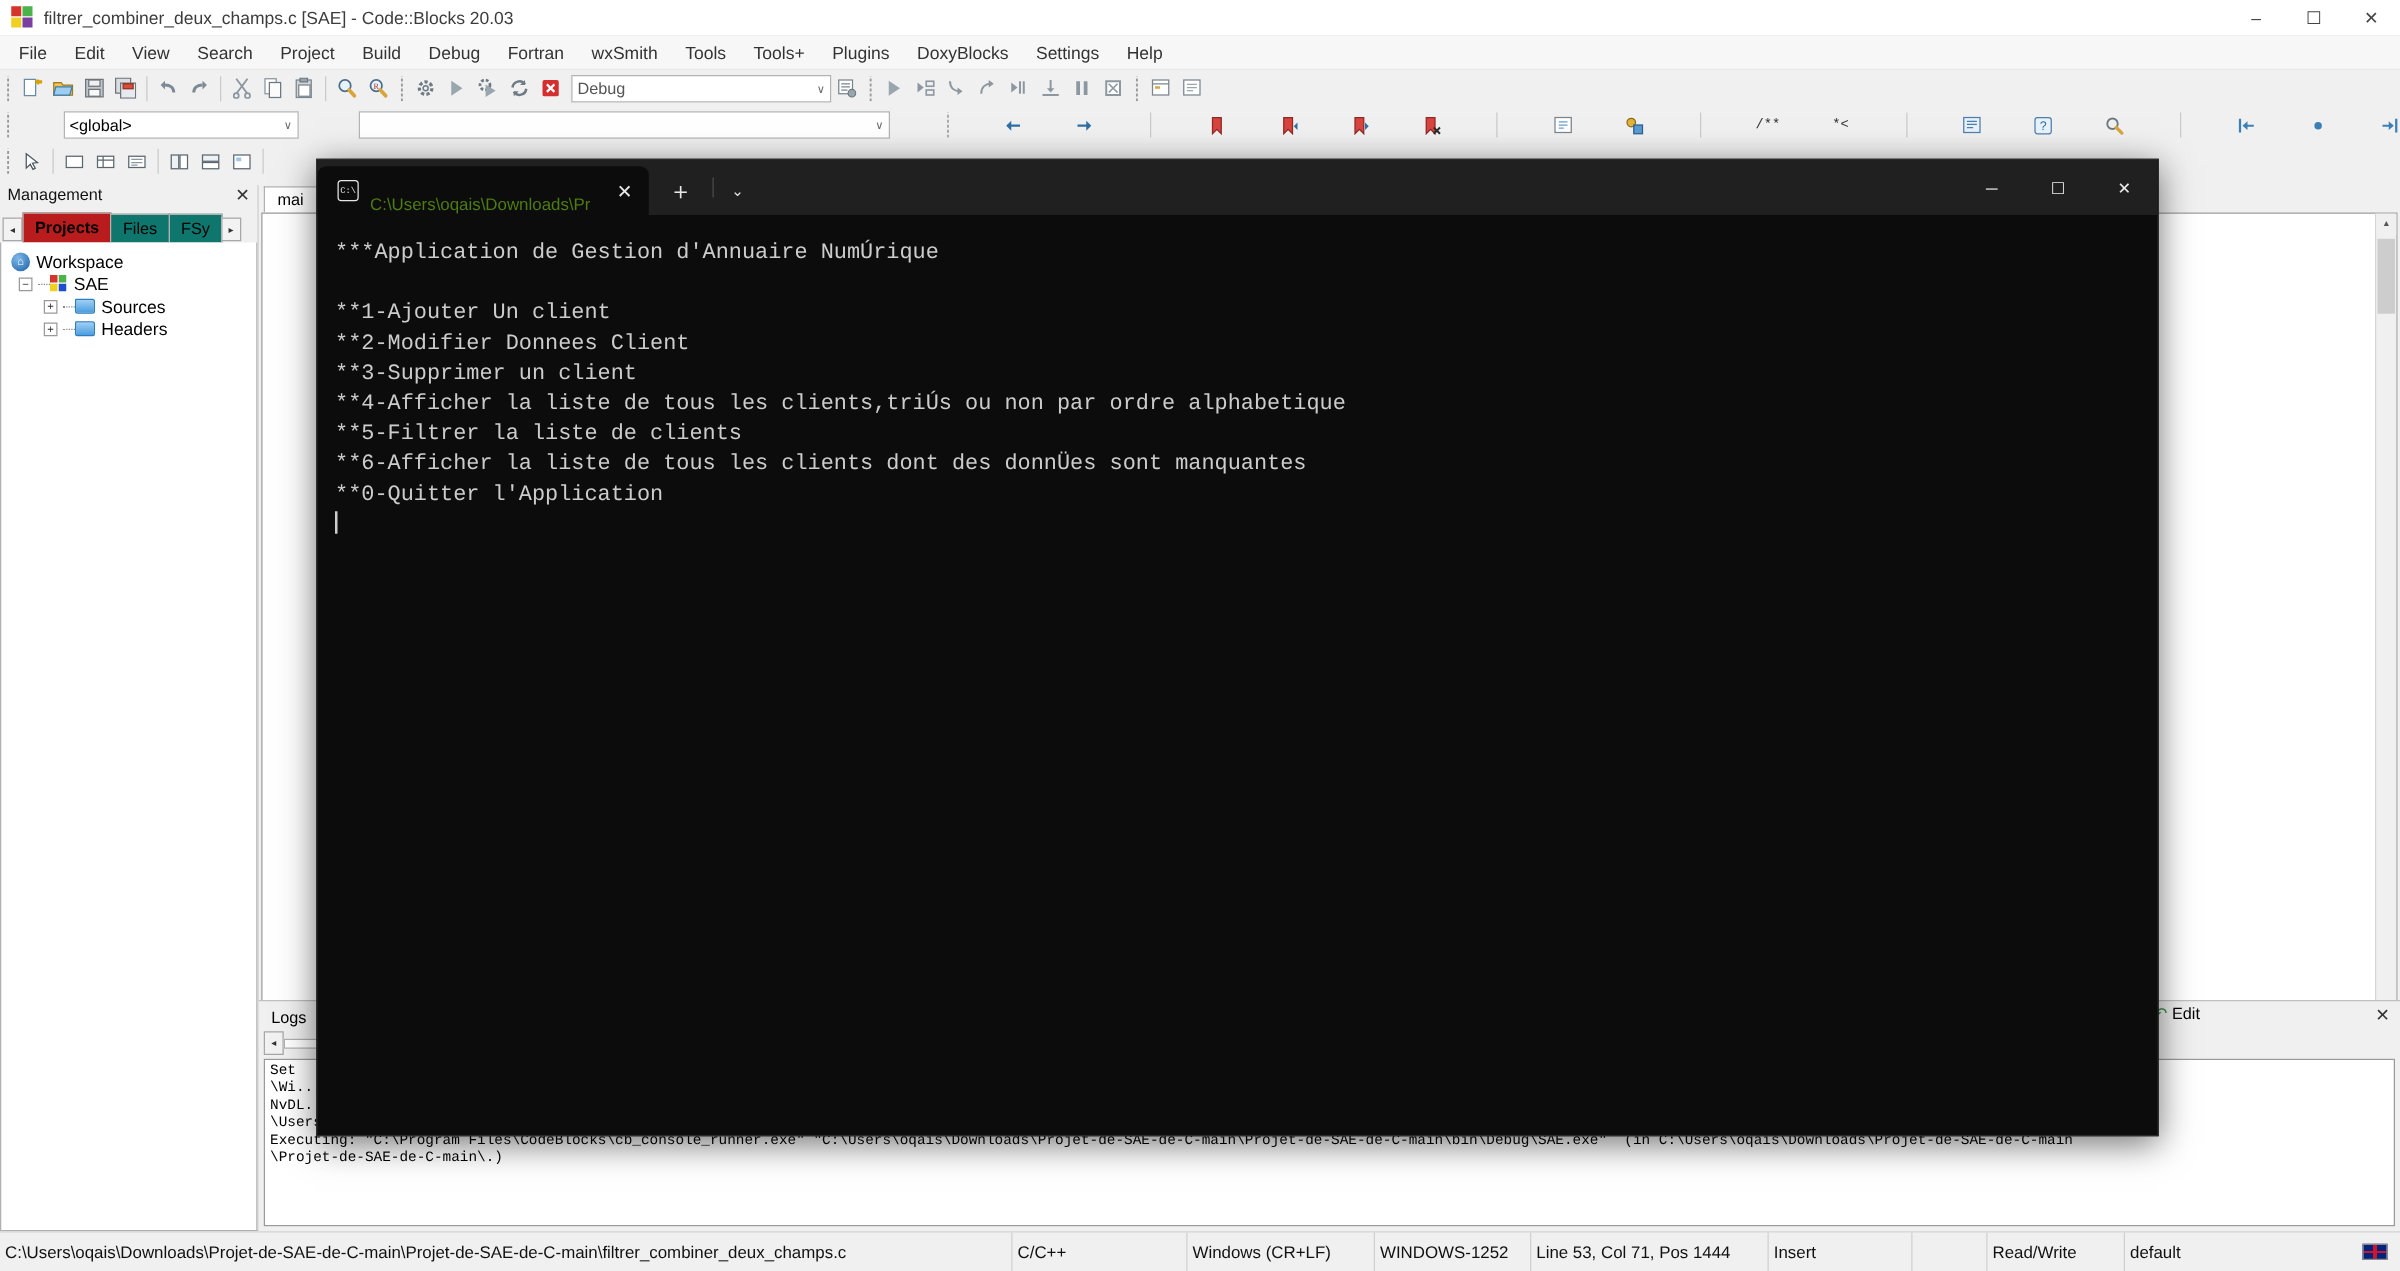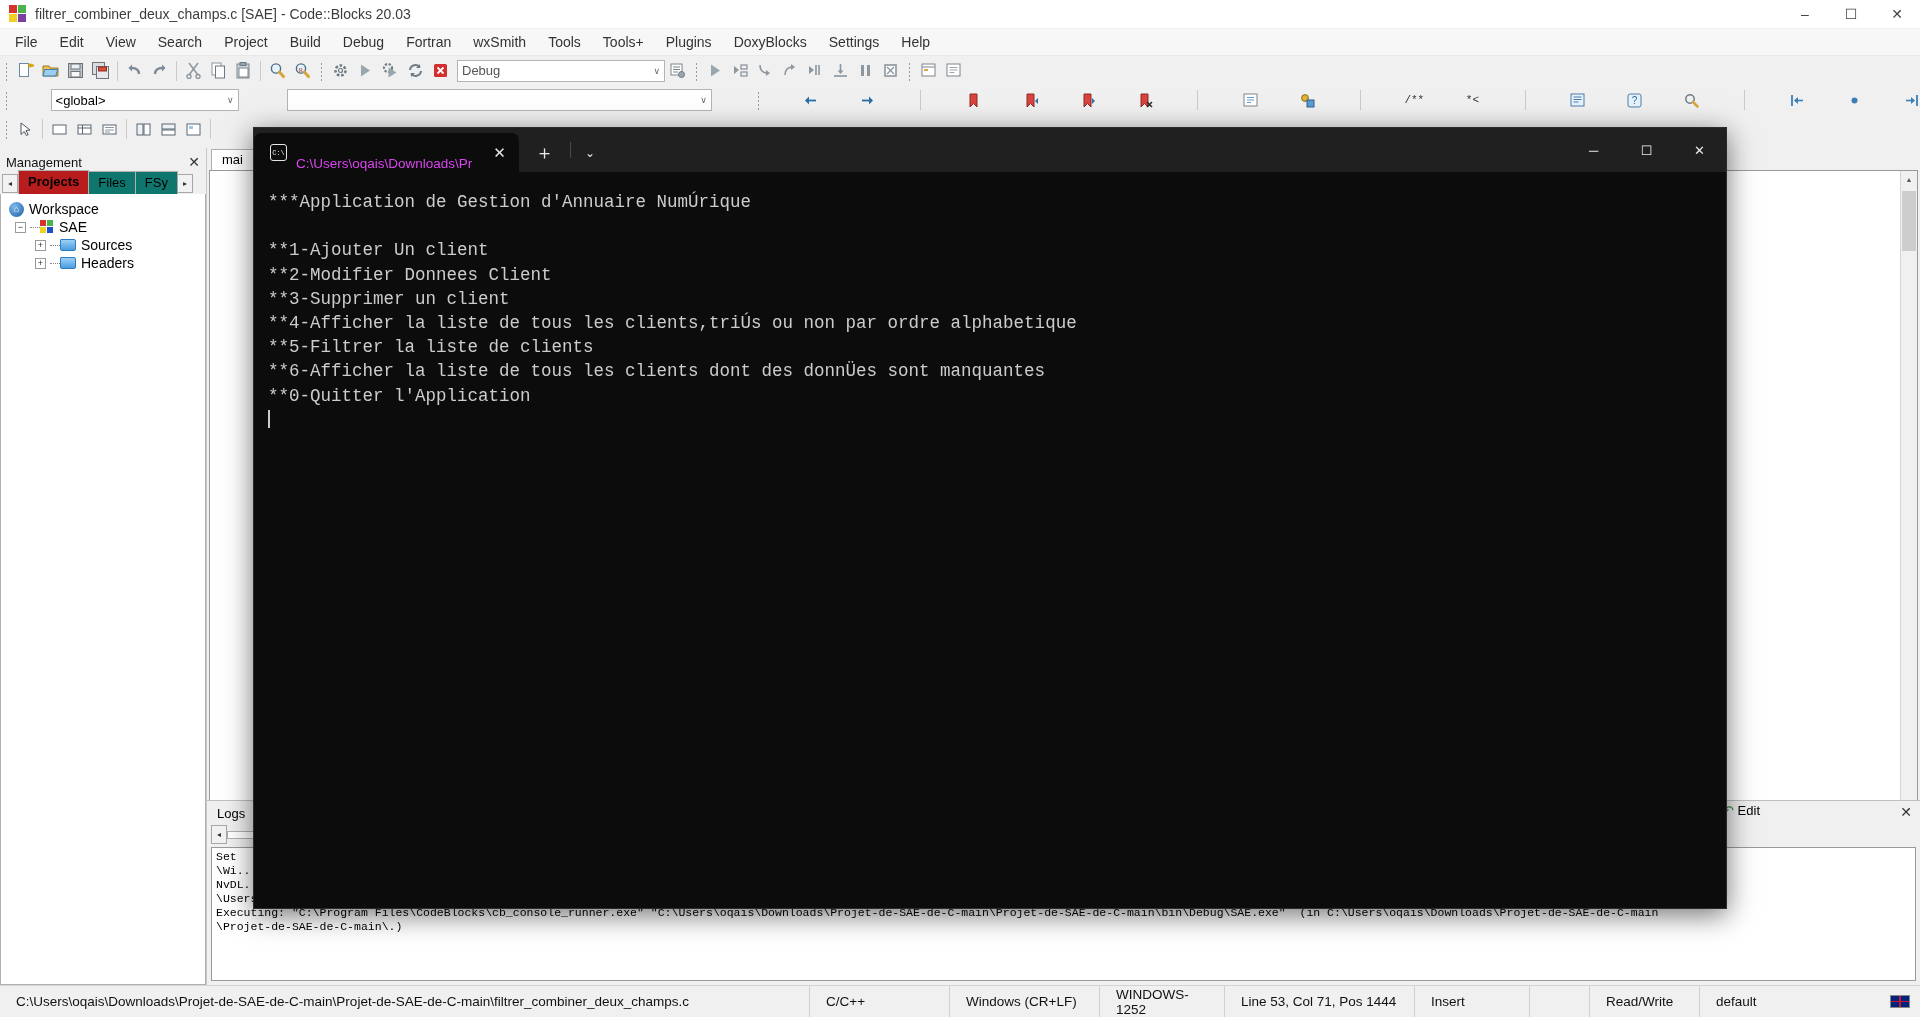--- a/index.html
+++ b/index.html
@@ -61,21 +61,21 @@
   .funccombo  { width: 640px; color:#000; margin-left: 8px; }
 
   
   .iconstrip { display:flex; align-items:center; height:28px; background:#f0f0f0; }
 
   
   .main { position: absolute; left:0; top:148px; right:0; bottom:32px; display:flex; }
 
   .mgmt { width: 207px; background:#f0f0f0; display:flex; flex-direction:column;
           border-right: 1px solid #c8c8c8; }
-  .mgmt-head { display:flex; align-items:flex-end; height:22px; padding: 0 6px; font-size:13px; color:#111;}
+  .mgmt-head { display:flex; align-items:flex-start; height:22px; padding: 0 6px; font-size:13px; color:#111;}
   .mgmt-head .x { margin-left:auto; color:#333; font-size:14px; }
   .mgmt-tabs { display:flex; align-items:flex-end; height:24px; padding-left:2px; }
   .navarrow { width:16px; height:19px; border:1px solid #a7a7a7; background:#f2f2f2;
               display:flex;align-items:center;justify-content:center;font-size:8px;color:#333;margin-bottom:1px;}
   .tab { padding: 3px 9px 4px; font-size:13px; border:1px solid #b0b0b0; border-bottom:none;
          background:#0f766e; margin-right:-1px; }
   .tab.active { background:#b91c1c; font-weight:bold; padding-bottom:5px; }
   .tree { flex:1; background:#fff; border:1px solid #b0b0b0; border-top:none; margin:0 0 0 0; padding:6px 4px; }
   .trow { display:flex; align-items:center; height:18px; font-size:14px; white-space:nowrap; }
   .ico-ws { width:15px;height:15px;border-radius:50%;
@@ -115,21 +115,21 @@
              background:#fff; border:1px solid #9a9a9a; overflow:hidden;
              font-family:"Liberation Mono", monospace; font-size:11.5px; line-height:14px;
              padding:2px 4px; white-space:pre; }
   .fortran-info { position:absolute; right:160px; top:2px; font-size:13px; }
 
   
   .statusbar {
     position:absolute; left:0; right:0; bottom:0; height:32px; background:#f0f0f0;
     display:flex; align-items:center; border-top:1px solid #d4d4d4; font-size:13.5px; color:#111;
   }
-  .scell { padding: 0 16px; height:32px; display:flex; align-items:center;
+  .scell { padding: 0 4px; height:32px; display:flex; align-items:center;
            border-right:1px solid #d0d0d0; }
   .scell.grow { flex:1; border-right:1px solid #d0d0d0; }
   .flag { width:20px;height:13px;margin:0 10px 0 auto;
           background:
             linear-gradient(to bottom, transparent 43%, #cf142b 43%, #cf142b 57%, transparent 57%),
             linear-gradient(to right, transparent 43%, #cf142b 43%, #cf142b 57%, transparent 57%),
             #00247d;
           border:1px solid #888; }
 
   
@@ -137,21 +137,21 @@
     position:absolute; left:253px; top:127px; width:1474px; height:782px;
     background:#0c0c0c; box-shadow: 0 6px 26px rgba(0,0,0,.55);
     display:flex; flex-direction:column; border:1px solid #2b2b2b;
   }
   .con-title { height:44px; background:#202020; display:flex; align-items:stretch; }
   .con-tab { background:#0c0c0c; display:flex; align-items:center; padding:0 6px 0 16px;
              border-top-left-radius:7px; border-top-right-radius:7px; margin-top:5px; }
   .con-tab-ico { width:17px;height:17px;border:1.6px solid #e6e6e6;border-radius:3px;
                  font-size:7px;color:#e6e6e6;display:flex;align-items:center;justify-content:center;
                  font-family:"Liberation Mono",monospace; margin-right:9px;}
-  .con-tab-title { color:#d946ef; font-size:13.5px; max-width:212px; overflow:hidden;
+  .con-tab-title { color:#4d7c0f; font-size:13.5px; max-width:212px; overflow:hidden;
                    white-space:nowrap;margin-top:21px; }
   .con-tab-x { color:#e8e8e8; font-size:15px; margin-left:14px; padding:2px 7px; }
   .con-newtab { color:#e8e8e8; font-size:19px; display:flex;align-items:center; padding:0 16px; margin-top:5px;}
   .con-vsep { width:1px; background:#4a4a4a; margin:14px 0; }
   .con-chev { color:#e8e8e8; font-size:12px; display:flex;align-items:center;padding:0 14px;margin-top:5px;}
   .con-ctrl { margin-left:auto; display:flex; }
   .con-ctrl div { width:53px; display:flex;align-items:center;justify-content:center;color:#eaeaea;font-size:13px;}
   .con-body { flex:1; padding:18px 0 0 14px; color:#cccccc;
               font-family:"Liberation Mono", monospace; font-size:17.5px; line-height:24.2px;
               white-space:pre; }

